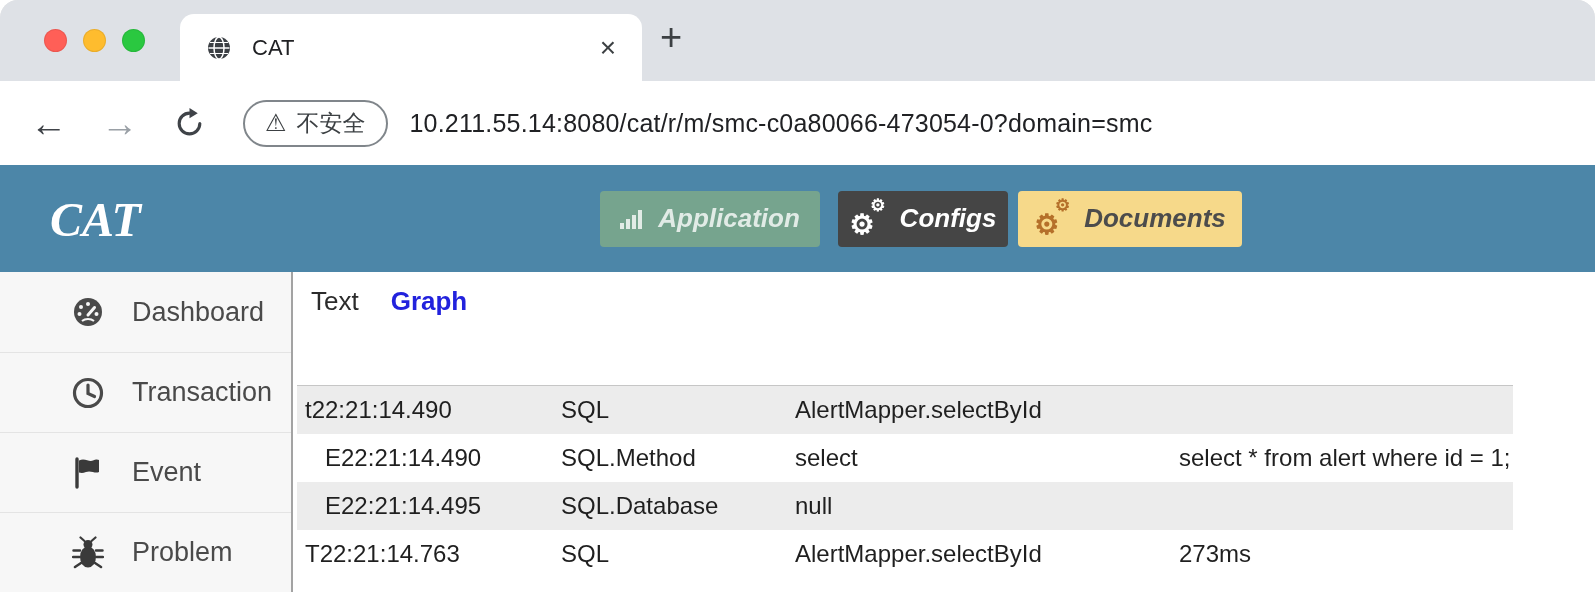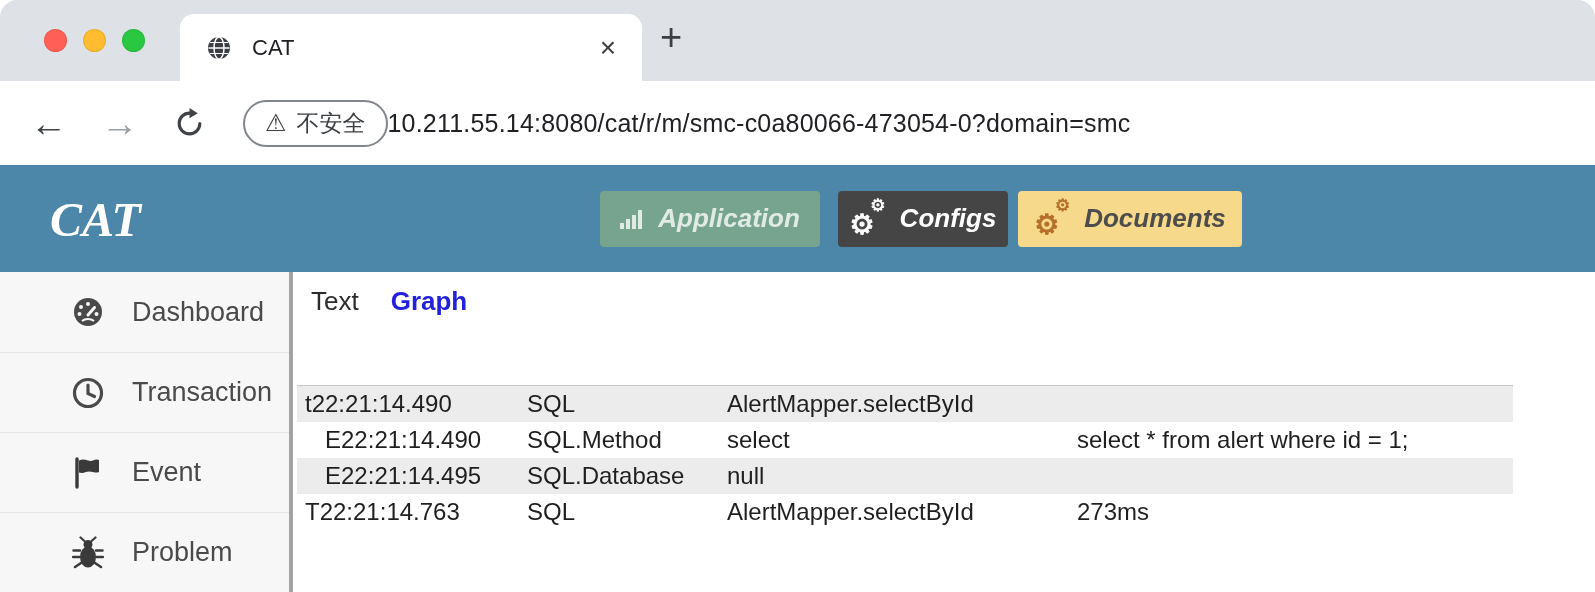--- a/index.html
+++ b/index.html
@@ -20,56 +20,56 @@
 
   
   .addressbar { position:absolute; top:81px; left:0; width:100%; height:84px; background:#fff; display:flex; align-items:center; }
   .nav-back { margin-left:30px; font-size:37px; color:#3f4348; line-height:1; }
   .nav-forward { margin-left:34px; font-size:37px; color:#9aa0a6; line-height:1; }
   .nav-reload { margin-left:36px; display:flex; }
   .security-chip { margin-left:38px; height:47px; border:2px solid #80868b; border-radius:26px;
                    display:flex; align-items:center; padding:0 20px; gap:10px; }
   .warning-icon { font-size:24px; color:#3c4043; line-height:1; }
   .chip-label { font-size:23px; color:#3c4043; }
-  .url-text { font-size:25px; color:#202124; letter-spacing:0.2px; }
+  .url-text { margin-left:22px; font-size:25px; color:#202124; letter-spacing:0.2px; }
 
   
   .appheader { position:absolute; top:165px; left:0; width:100%; height:107px; background:#4c86a8; }
   .logo { position:absolute; left:50px; top:50%; transform:translateY(-50%);
           font-family:"Liberation Serif", serif; font-style:italic; font-weight:bold; font-size:48px; color:#fff; }
   .logo-sub { position:absolute; left:170px; top:50%; transform:translateY(-50%);
               font-style:italic; font-size:29px; color:#fff; }
   .nav-btn { position:absolute; top:50%; transform:translateY(-50%); height:56px; border:none; border-radius:4px;
              display:flex; align-items:center; justify-content:center; gap:14px; font-style:italic;
              font-size:26px; font-weight:600; font-family:inherit; cursor:pointer; }
   .btn-application { left:600px; width:220px; background:#76a48e; color:rgba(255,255,255,0.78); }
   .btn-configs { left:838px; width:170px; background:#454545; color:#ffffff; }
   .btn-documents { left:1018px; width:224px; background:#f6d98a; color:#4c4c4c; }
   .btn-documents .cogs { color:#b5702a; }
   .cogs { position:relative; width:36px; height:32px; display:inline-block; font-style:normal; }
   .cog-big { position:absolute; left:0; bottom:-4px; font-size:28px; line-height:28px; }
   .cog-small { position:absolute; right:0; top:-6px; font-size:17px; line-height:17px; }
   .barchart-icon { display:flex; }
 
   
-  .sidebar { position:absolute; top:272px; left:0; bottom:0; width:293px; background:#f7f7f7; border-right:4px solid #a3a3a3; }
+  .sidebar { position:absolute; top:272px; left:0; bottom:0; width:293px; background:#f7f7f7; border-right:2px solid #a3a3a3; }
   .side-item { height:80px; display:flex; align-items:center; padding-left:68px; gap:24px;
                color:#4a4a4a; font-size:27px; cursor:pointer; }
   .side-item + .side-item { border-top:1px solid #e4e4e4; }
   .side-icon { width:40px; display:flex; justify-content:center; }
 
   
   .main { position:absolute; top:272px; left:293px; right:0; bottom:0; background:#fff; }
   .view-tabs { display:flex; gap:32px; padding:14px 0 0 18px; font-size:26px; }
   .tab-text { color:#2b2b2b; }
   .tab-graph { color:#2222dd; cursor:pointer;font-weight:bold; }
 
   .log-table { position:absolute; top:113px; left:4px; width:1216px; border-top:1px solid #c6c6c6; }
-  .log-row { display:grid; grid-template-columns:230px 200px 350px 1fr; height:36px; align-items:center;
-             font-size:24px; color:#1f1f1f; }
+  .log-row { display:grid; grid-template-columns:230px 200px 350px 1fr; height:48px; align-items:center;
+             font-size:24px; color:#1f1f1f;gap:34px; }
   .log-row:nth-child(odd) { background:#ececec; }
   .cell-time { padding-left:8px; white-space:pre; }
 </style>
 </head>
 <body>
 
 <div class="window">
 
   <div class="tabbar">
     <div class="traffic">

